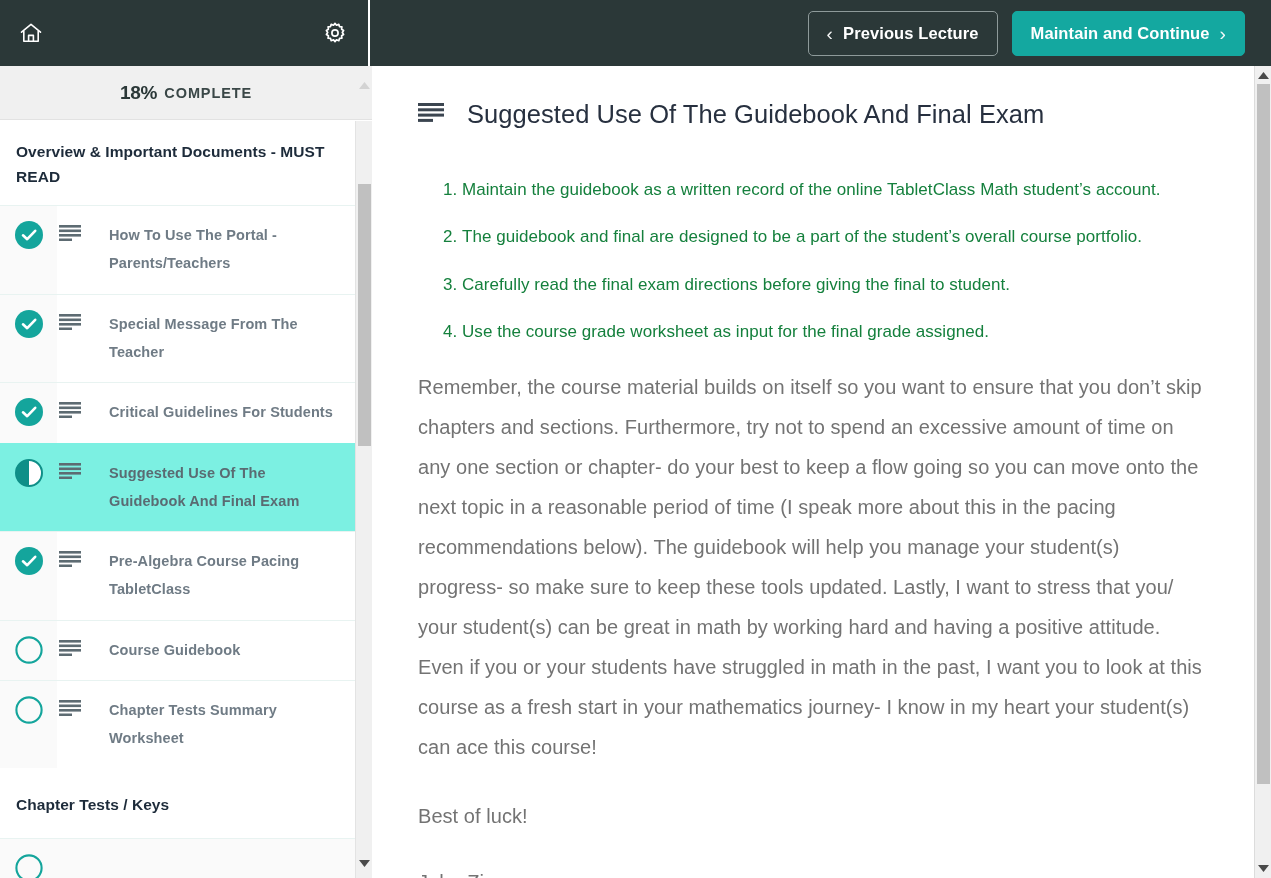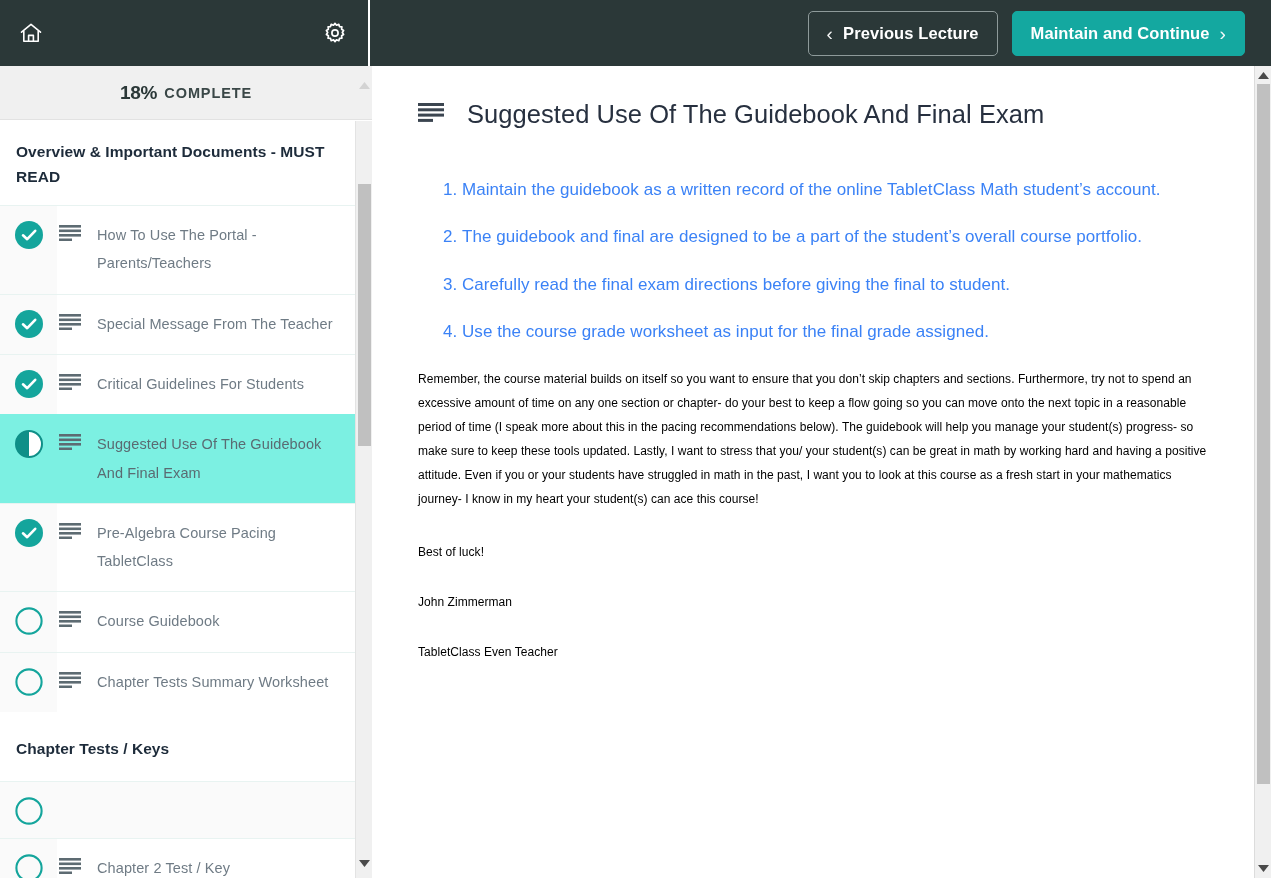--- a/index.html
+++ b/index.html
@@ -142,24 +142,25 @@
     flex: 0 0 57px;
     display: flex;
     align-items: center;
     justify-content: center;
     padding-top: 2px;
   }
   .lect .body {
     flex: 1;
     display: flex;
     align-items: flex-start;
-    gap: 16px;
+    gap: 28px;
     padding: 17px 14px 16px 2px;
     background: #ffffff;
     min-height: 56px;
+    font-weight: bold;
   }
   .lect.active .body { background: #7cf0e2; }
   .lect .title {
     font-size: 14.5px;
     color: #6f7b85;
     line-height: 1.95;
     letter-spacing: .1px;
     margin-top: -2px;
   }
   .lect.active .title { color: #5a6b72; }
@@ -223,28 +224,28 @@
 
   .article { margin-top: 48px; }
 
   .article ol {
     margin: 0 0 22px 0;
     padding-left: 44px;
     list-style: decimal;
   }
   .article ol li {
     font-size: 17px;
-    color: #3b82f6;
+    color: #15803d;
     line-height: 1.55;
     margin-bottom: 21px;
     letter-spacing: .05px;
   }
   .article p {
-    font-size: 12px;
-    color: #000000;
+    font-size: 20px;
+    color: #737373;
     line-height: 2.0;
     margin-bottom: 29px;
     letter-spacing: .05px;
   }
   .article p.sig { margin-bottom: 26px; }
 
   
   .page-sb {
     position: absolute;
     top: 66px;

